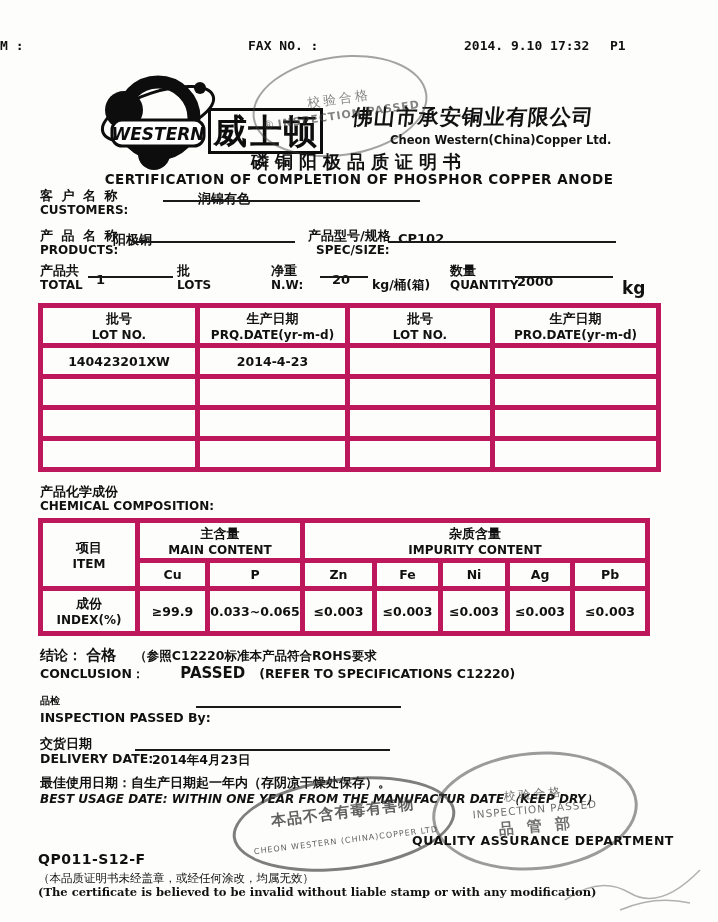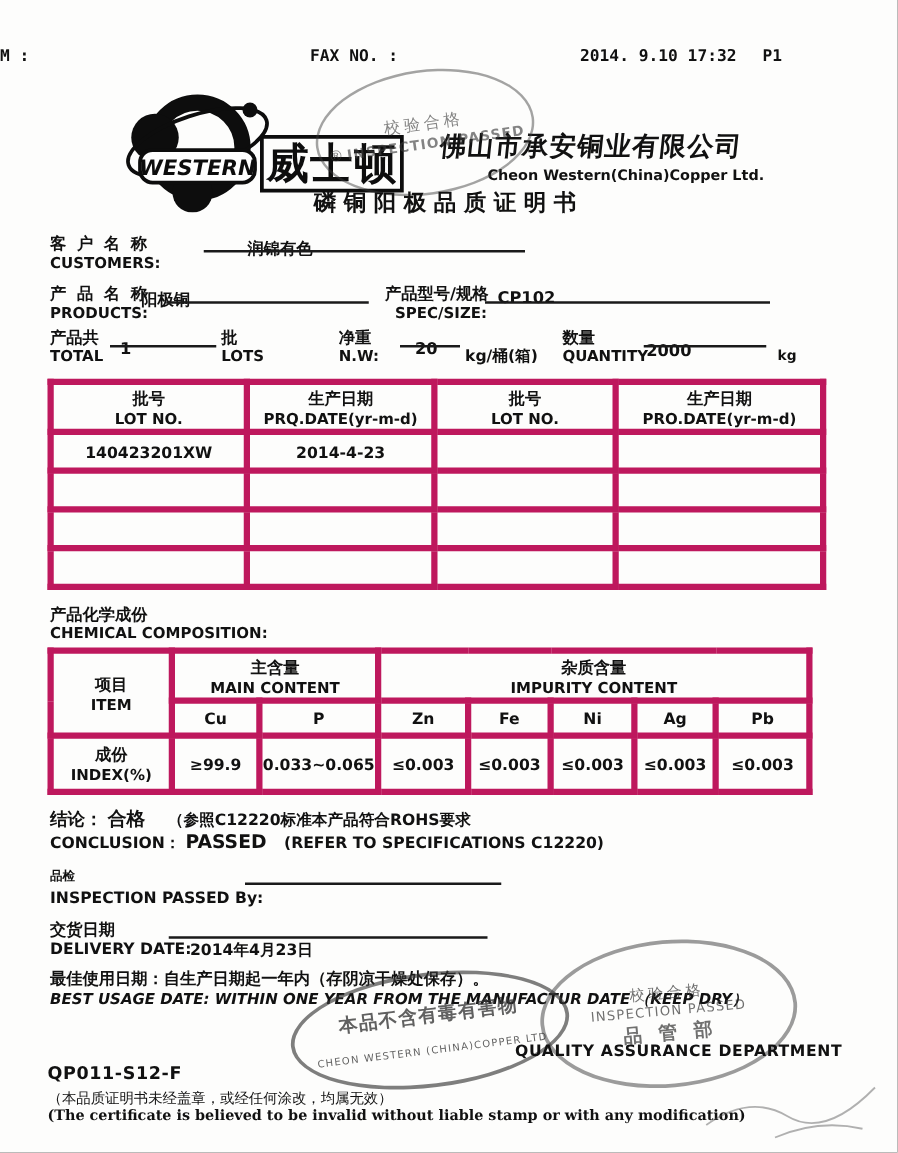--- a/index.html
+++ b/index.html
@@ -54,20 +54,21 @@
 
   <div class="stamp stamp-ink" style="left:252px;top:56px;width:172px;height:96px;border:2.5px solid rgba(60,60,60,.75);transform:rotate(-8deg);opacity:.62;">
     <div style="font-size:13px;letter-spacing:3px;">校验合格</div>
     <div style="display:flex;align-items:center;gap:3px;">
       <span style="font-size:12px;">®</span>
       <span class="b" style="font-size:11px;letter-spacing:1px;">INSPECTION PASSED</span>
     </div>
   </div>
 
   <div class="abs b" style="left:0;top:150px;width:718px;text-align:center;font-size:18px;letter-spacing:6px;">磷铜阳极品质证明书</div>
+  <div class="abs b" style="left:0;top:171px;width:718px;text-align:center;font-size:13.5px;letter-spacing:.5px;">CERTIFICATION OF COMPLETION OF PHOSPHOR COPPER ANODE</div>
 
   <div class="abs fieldlabel" style="left:40px;top:188px;">
     <div class="hdr-cn cn">客 户 名 称</div>
     <div class="hdr-en">CUSTOMERS:</div>
   </div>
   <span class="abs b" style="left:198px;top:190px;font-size:13px;">润锦有色</span>
   <div class="ul" style="left:163px;top:200px;width:257px;"></div>
 
   <div class="abs fieldlabel" style="left:40px;top:228px;">
     <div class="hdr-cn cn">产 品 名 称</div>
@@ -99,21 +100,21 @@
   </div>
   <span class="abs b" style="left:332px;top:272px;font-size:13px;">20</span>
   <div class="ul" style="left:320px;top:276px;width:48px;"></div>
   <span class="abs b" style="left:372px;top:277px;font-size:12.5px;">kg/桶(箱)</span>
   <div class="abs fieldlabel" style="left:450px;top:263px;">
     <div class="hdr-cn">数量</div>
     <div class="hdr-en">QUANTITY</div>
   </div>
   <span class="abs b" style="left:517px;top:274px;font-size:13px;">2000</span>
   <div class="ul" style="left:515px;top:276px;width:98px;"></div>
-  <span class="abs b" style="left:622px;top:278px;font-size:11px;">kg</span>
+  <span class="abs b" style="left:622px;top:278px;font-size:17px;">kg</span>
 
   <table class="lot-table abs" style="left:38px;top:303px;width:618px;">
     <colgroup>
         <col style="width:157px">
         <col style="width:150px">
         <col style="width:145px">
         <col style="width:166px">
       </colgroup>
     <tbody>
         <tr style="height:40px;">
@@ -215,21 +216,21 @@
   </tbody>
     </table>
 
   <div class="abs" style="left:40px;top:646px;font-size:13px;">
     <span class="b" style="font-size:14px;">结论：</span>
     <span class="b" style="font-size:15px;margin-right:14px;">合格</span>
     <span class="b" style="font-size:12.5px;">（参照C12220标准本产品符合ROHS要求</span>
   </div>
   <div class="abs" style="left:40px;top:664px;font-size:12.5px;">
     <span class="b">CONCLUSION：</span>
-    <span class="b" style="font-size:15px;margin-right:10px;">PASSED</span>
+    <span class="b" style="font-size:15px;margin-right:10px;margin-left:32px;">PASSED</span>
     <span class="b">(REFER TO SPECIFICATIONS C12220)</span>
   </div>
 
   <div class="abs b" style="left:40px;top:694px;font-size:10px;">品检</div>
   <div class="abs b" style="left:40px;top:710px;font-size:12.5px;">INSPECTION PASSED By:</div>
   <div class="ul" style="left:196px;top:706px;width:205px;"></div>
 
   <div class="abs b" style="left:40px;top:735px;font-size:13px;">交货日期</div>
   <div class="abs b" style="left:40px;top:751px;font-size:12.5px;">DELIVERY DATE:</div>
   <span class="abs b" style="left:152px;top:752px;font-size:12.5px;">2014年4月23日</span>

